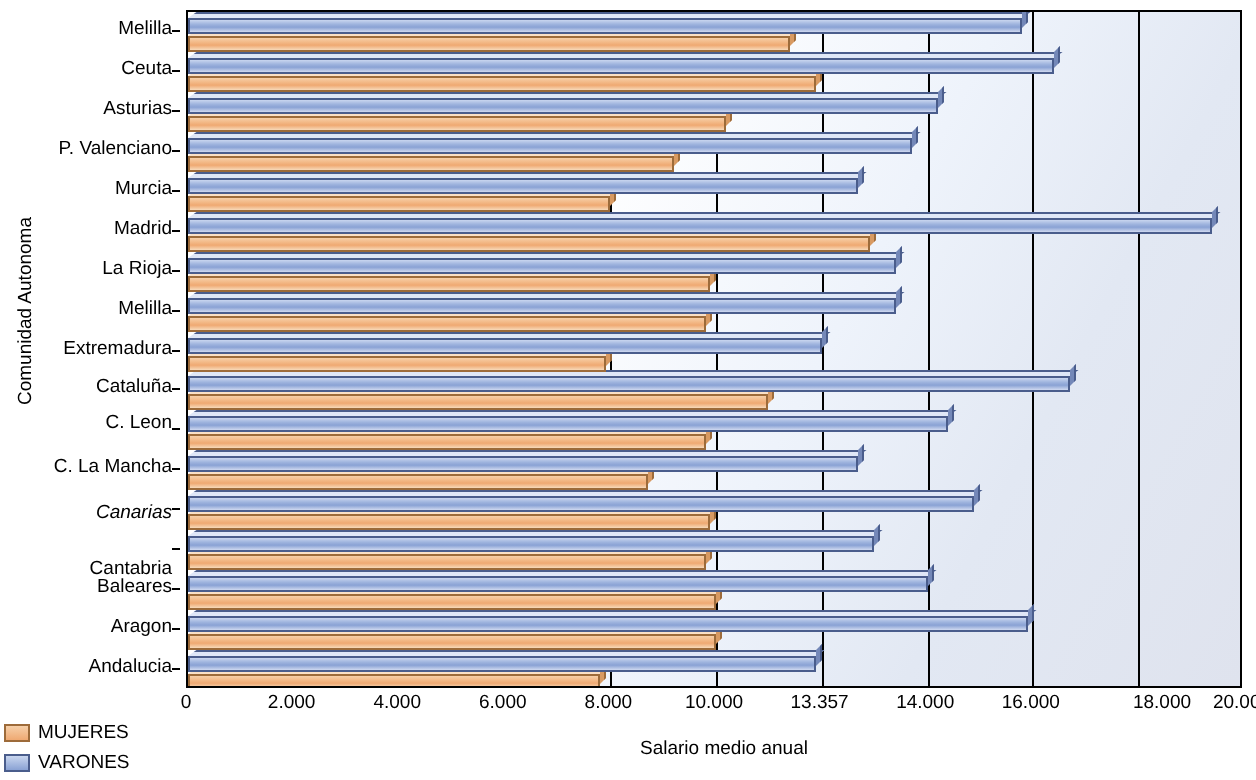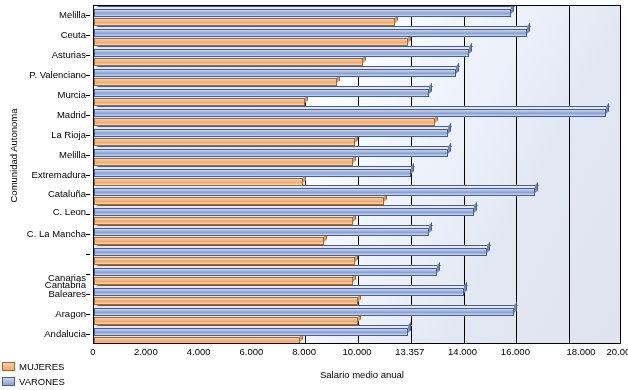--- a/index.html
+++ b/index.html
@@ -134,21 +134,21 @@
 
 <div id="chart-root">
 
   <div id="ylabels">
       <div class="ylab" style="top: 323.029px;">Andalucia</div>
       <div class="ytickmark" style="top: 329.029px;"></div>
       <div class="ylab" style="top: 303.088px;">Aragon</div>
       <div class="ytickmark" style="top: 309.088px;"></div>
       <div class="ylab" style="top: 283.147px;">Baleares</div>
       <div class="ytickmark" style="top: 289.147px;"></div>
-      <div class="ylab" style="top: 267px;">Canarias</div>
+      <div class="ylab" style="top: 246px; font-style: italic;">Canarias</div>
       <div class="ytickmark" style="top: 269.206px;"></div>
       <div class="ylab" style="top: 243.265px; margin-top: 31px;">Cantabria</div>
       <div class="ytickmark" style="top: 249.265px;"></div>
       <div class="ylab" style="top: 223.324px;">C. La Mancha</div>
       <div class="ytickmark" style="top: 229.324px;"></div>
       <div class="ylab" style="top: 201px;">C. Leon</div>
       <div class="ytickmark" style="top: 209.382px;"></div>
       <div class="ylab" style="top: 183.441px;">Cataluña</div>
       <div class="ytickmark" style="top: 189.441px;"></div>
       <div class="ylab" style="top: 163.5px;">Extremadura</div>

